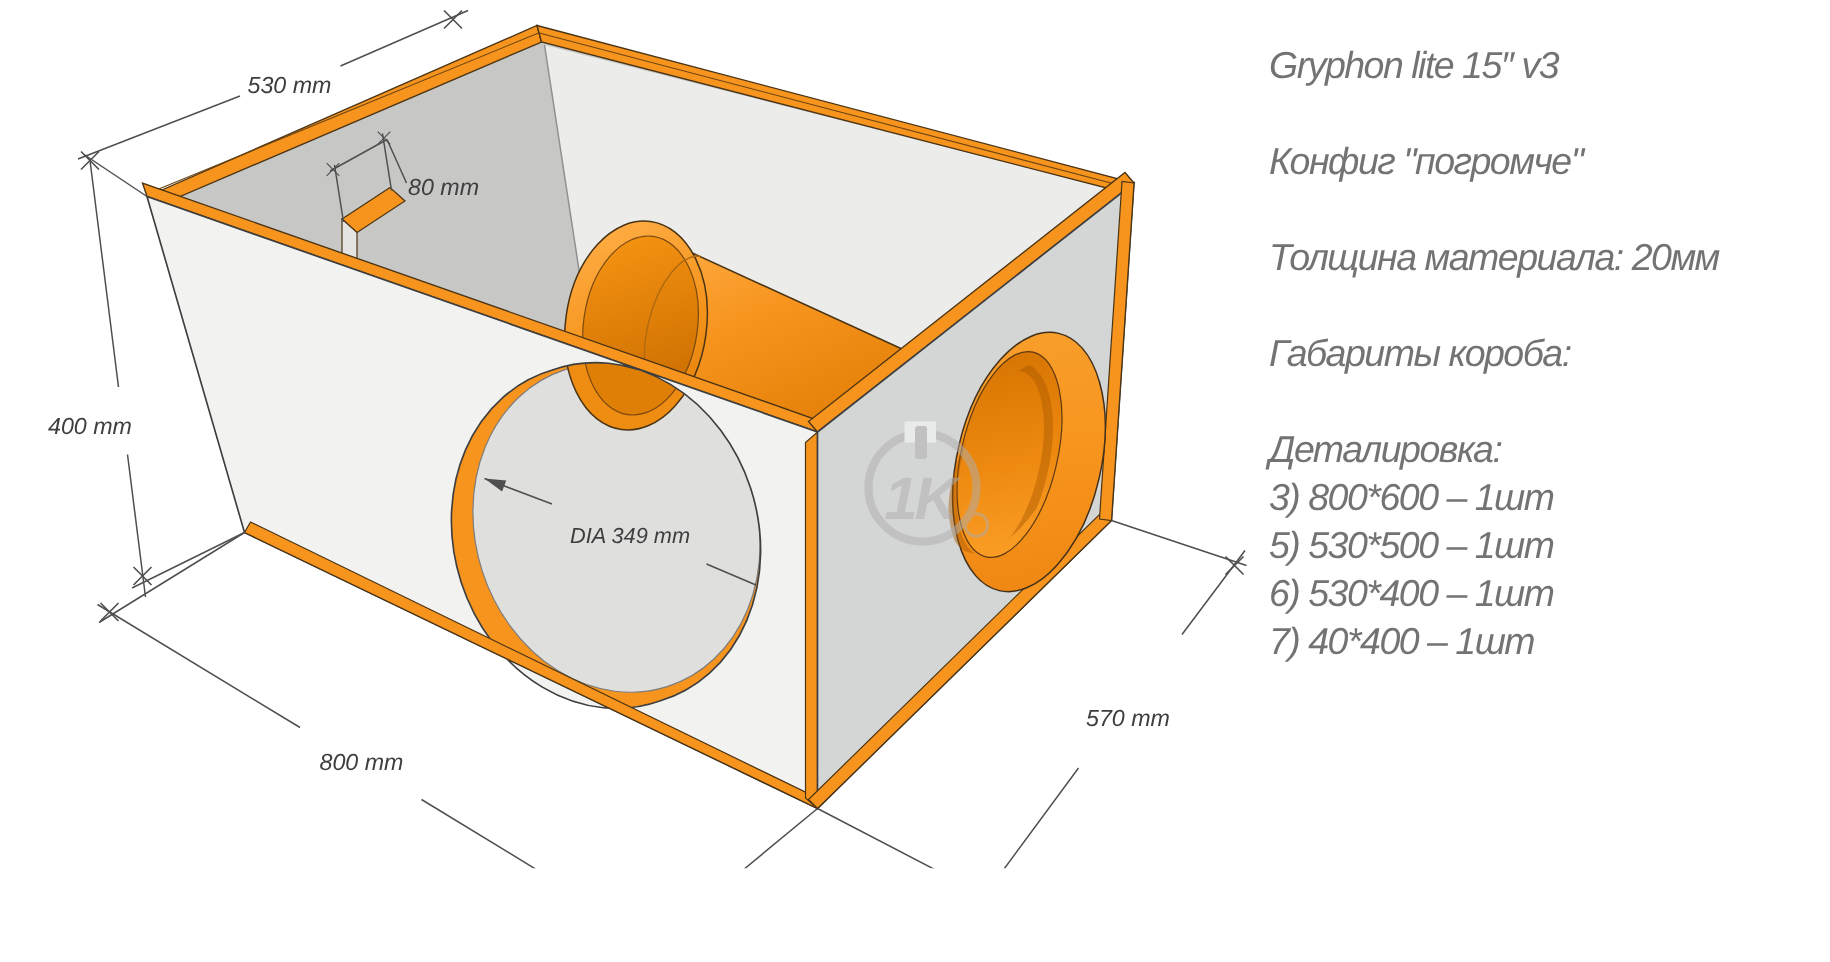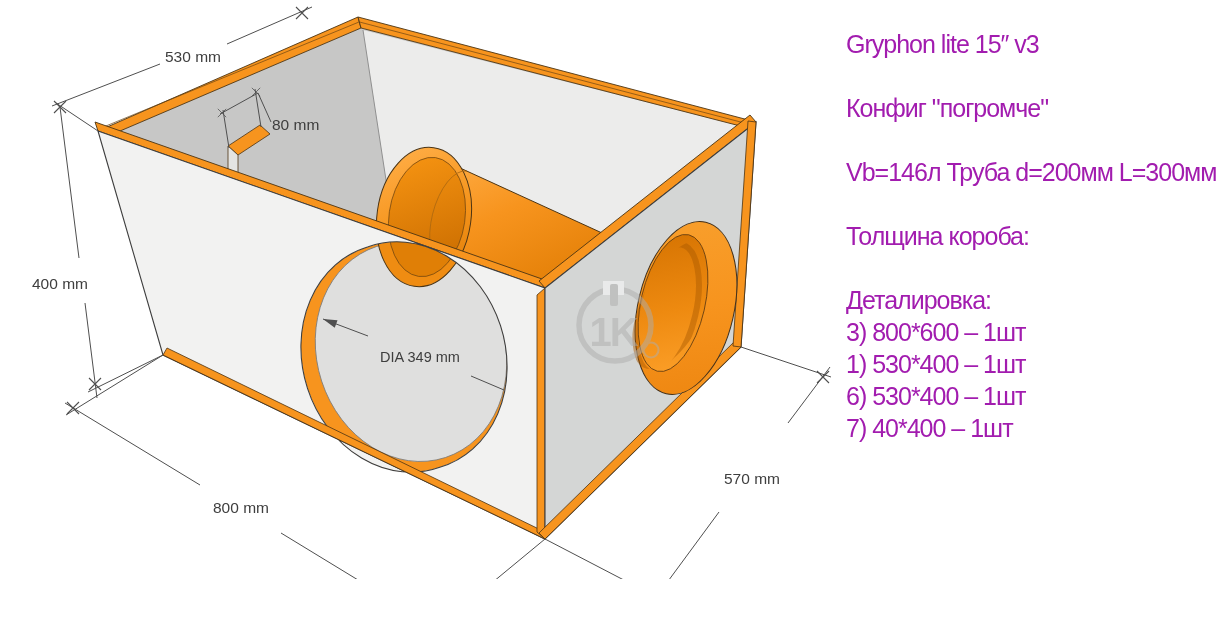--- a/index.html
+++ b/index.html
@@ -1,19 +1,19 @@
 <!DOCTYPE html>
 <html><head>
 <meta charset="utf-8">
 <style>
   html,body{margin:0;padding:0;background:#ffffff;}
   .stage{position:relative;width:1220px;height:579px;background:#fff;overflow:hidden;
-         font-family:"Liberation Sans",sans-serif;}
+         font-family:"Liberation Sans",sans-serif;font-style:italic;}
   .stage svg{position:absolute;left:0;top:0;}
-  .spec-col{position:absolute;left:846px;top:28px;width:372px;color:#a21caf;
+  .spec-col{position:absolute;left:846px;top:28px;width:372px;color:#737373;
             font-size:25px;line-height:32px;letter-spacing:-1px;white-space:nowrap;}
   .spec-col .block{margin:0 0 32px 0;}
   .spec-col .block:last-child{margin-bottom:4px;}
   .dim-label{font-size:15.5px;fill:#3e3e3e;letter-spacing:0;}
   .dia-label{font-size:14.5px;fill:#3e3e3e;}
   .wm-url{font-size:14.5px;fill:#9c9c9c;}
 </style>
 </head>
 <body>
 
@@ -157,27 +157,27 @@
 </svg>
 
 <div class="spec-col">
   <div class="block">
     <div>Gryphon lite 15″ v3</div>
   </div>
   <div class="block">
     <div>Конфиг "погромче"</div>
   </div>
   <div class="block">
-    <div>Vb=146л Труба d=200мм L=300мм</div>
+    <div>Толщина материала: 20мм</div>
   </div>
   <div class="block">
-    <div>Толщина короба:</div>
+    <div>Габариты короба:</div>
   </div>
   <div class="block">
     <div>Деталировка:</div>
     <div>3) 800*600 – 1шт</div>
-    <div>1) 530*400 – 1шт</div>
+    <div>5) 530*500 – 1шт</div>
     <div>6) 530*400 – 1шт</div>
     <div>7) 40*400 – 1шт</div>
   </div>
 </div>
 
 </div>
 
 </body></html>

